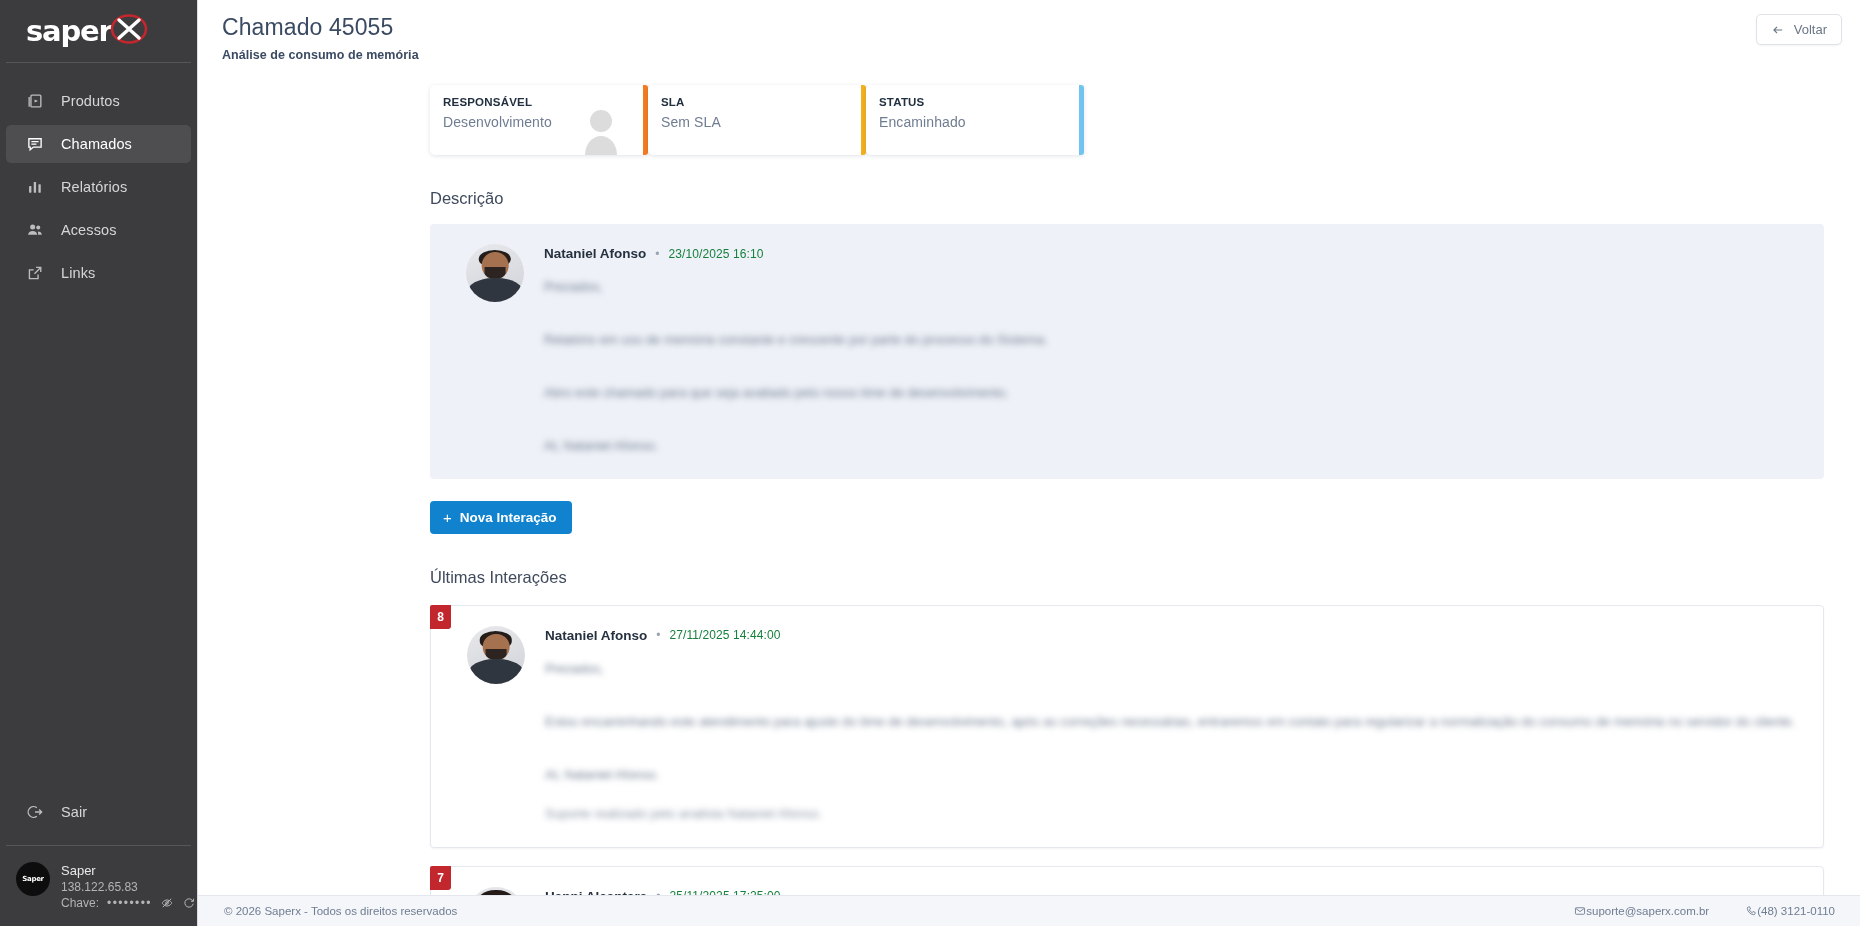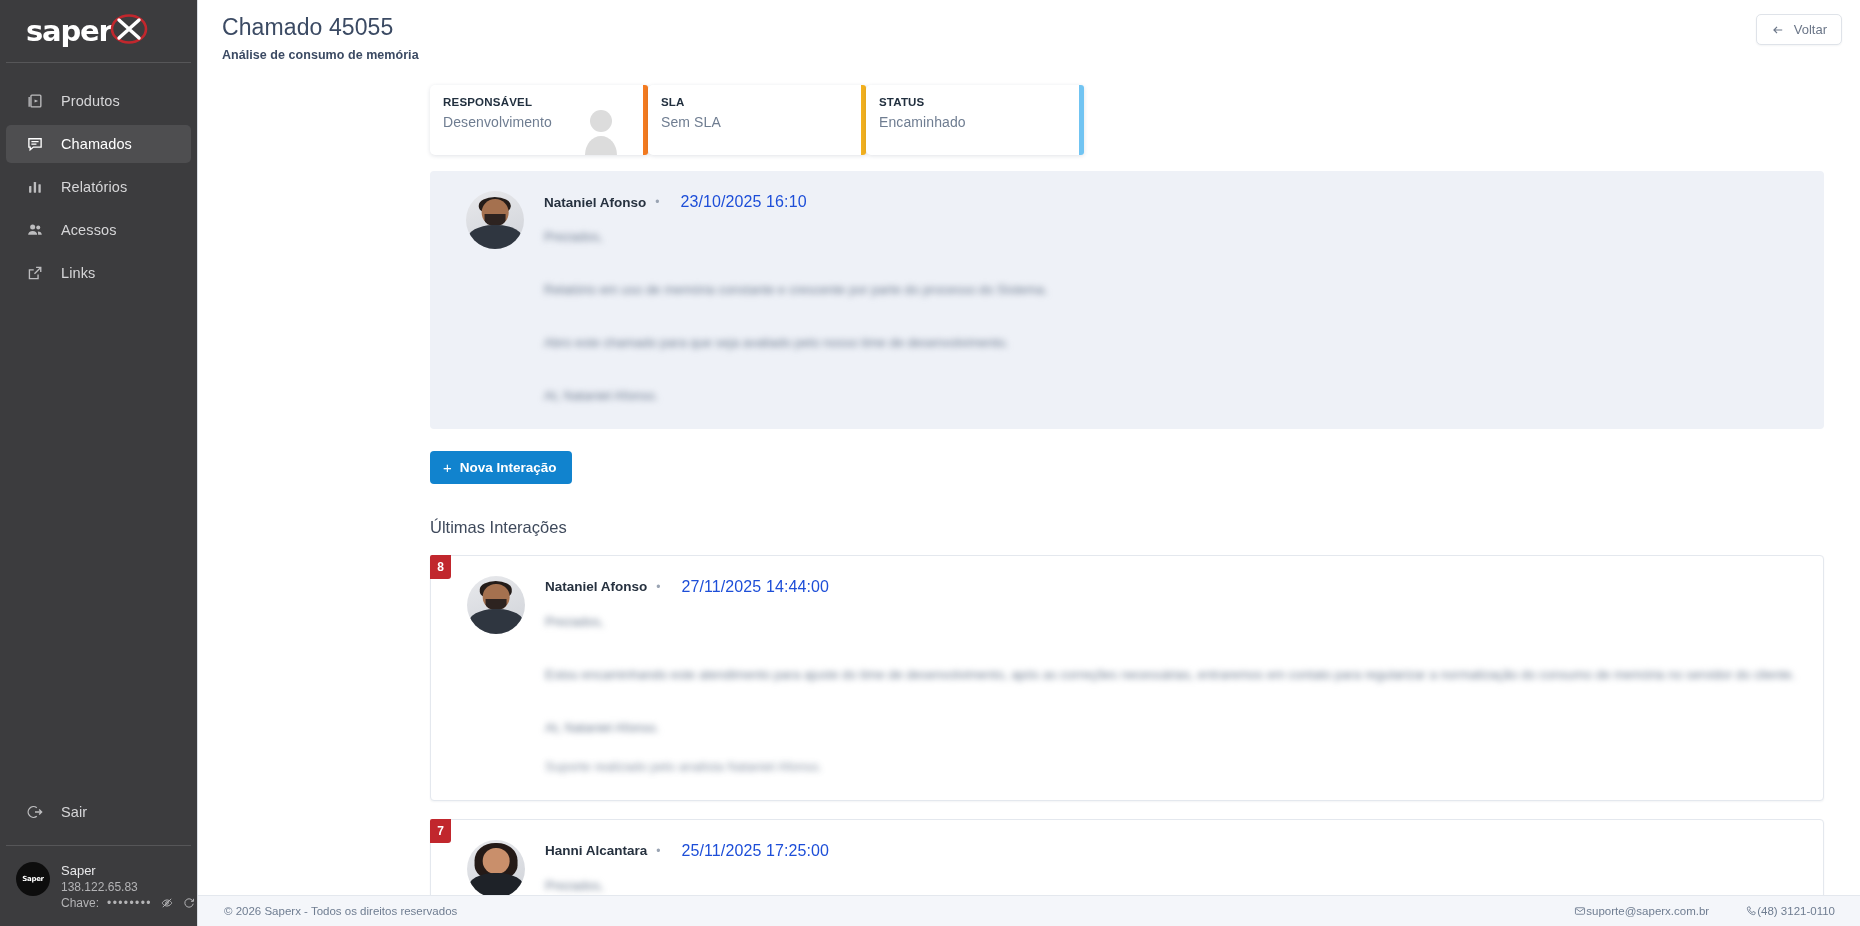--- a/index.html
+++ b/index.html
@@ -133,21 +133,21 @@
   .avatar-lg {
     width: 58px; height: 58px; border-radius: 50%; flex: none;
     overflow: hidden; margin-left: 22px; margin-top: 1px;
     background: linear-gradient(160deg,#e8e9ec 0%,#cfd2d8 100%);
     position: relative;
   }
   .msg-body { flex: 1; padding-top: 3px; padding-right: 18px; }
   .msg-head { display: flex; align-items: center; gap: 9px; }
   .msg-author { font-size: 13.5px; font-weight: bold; color: #26313f; }
   .msg-dot { color: #9aa4b3; font-size: 12px; }
-  .msg-time { font-size: 16px; color: #1d4ed8; letter-spacing: .1px; margin-left: 12px; }
+  .msg-time { font-size: 12px; color: #15803d; letter-spacing: .1px; }
   .blurred {
     filter: blur(3.1px); color: #6f7d91; font-size: 13px;
     line-height: 26.5px; margin-top: 13px; user-select: none;
     white-space: pre-wrap;
   }
   .blurred.faint { filter: blur(3.4px); opacity: .82; }
 
   .new-btn {
     margin: 22px 0 0 232px; display: inline-flex; align-items: center;
     gap: 8px; background: #1183ce; color: #fff; border: none;
@@ -375,20 +375,21 @@
 
         <div class="info-card">
           <div class="card-label">STATUS</div>
           <div class="card-value">Encaminhado</div>
           <div class="edge" style="background:#71c4f2"></div>
         </div>
 
       </div>
 
       
+      <div class="section-title">Descrição</div>
 
       <div class="desc-block">
         <div class="avatar-lg">
           <span class="face male">
               <i class="hair"></i>
               <i class="head"></i>
               <i class="beard"></i>
               <i class="body"></i>
             </span>
         </div>

